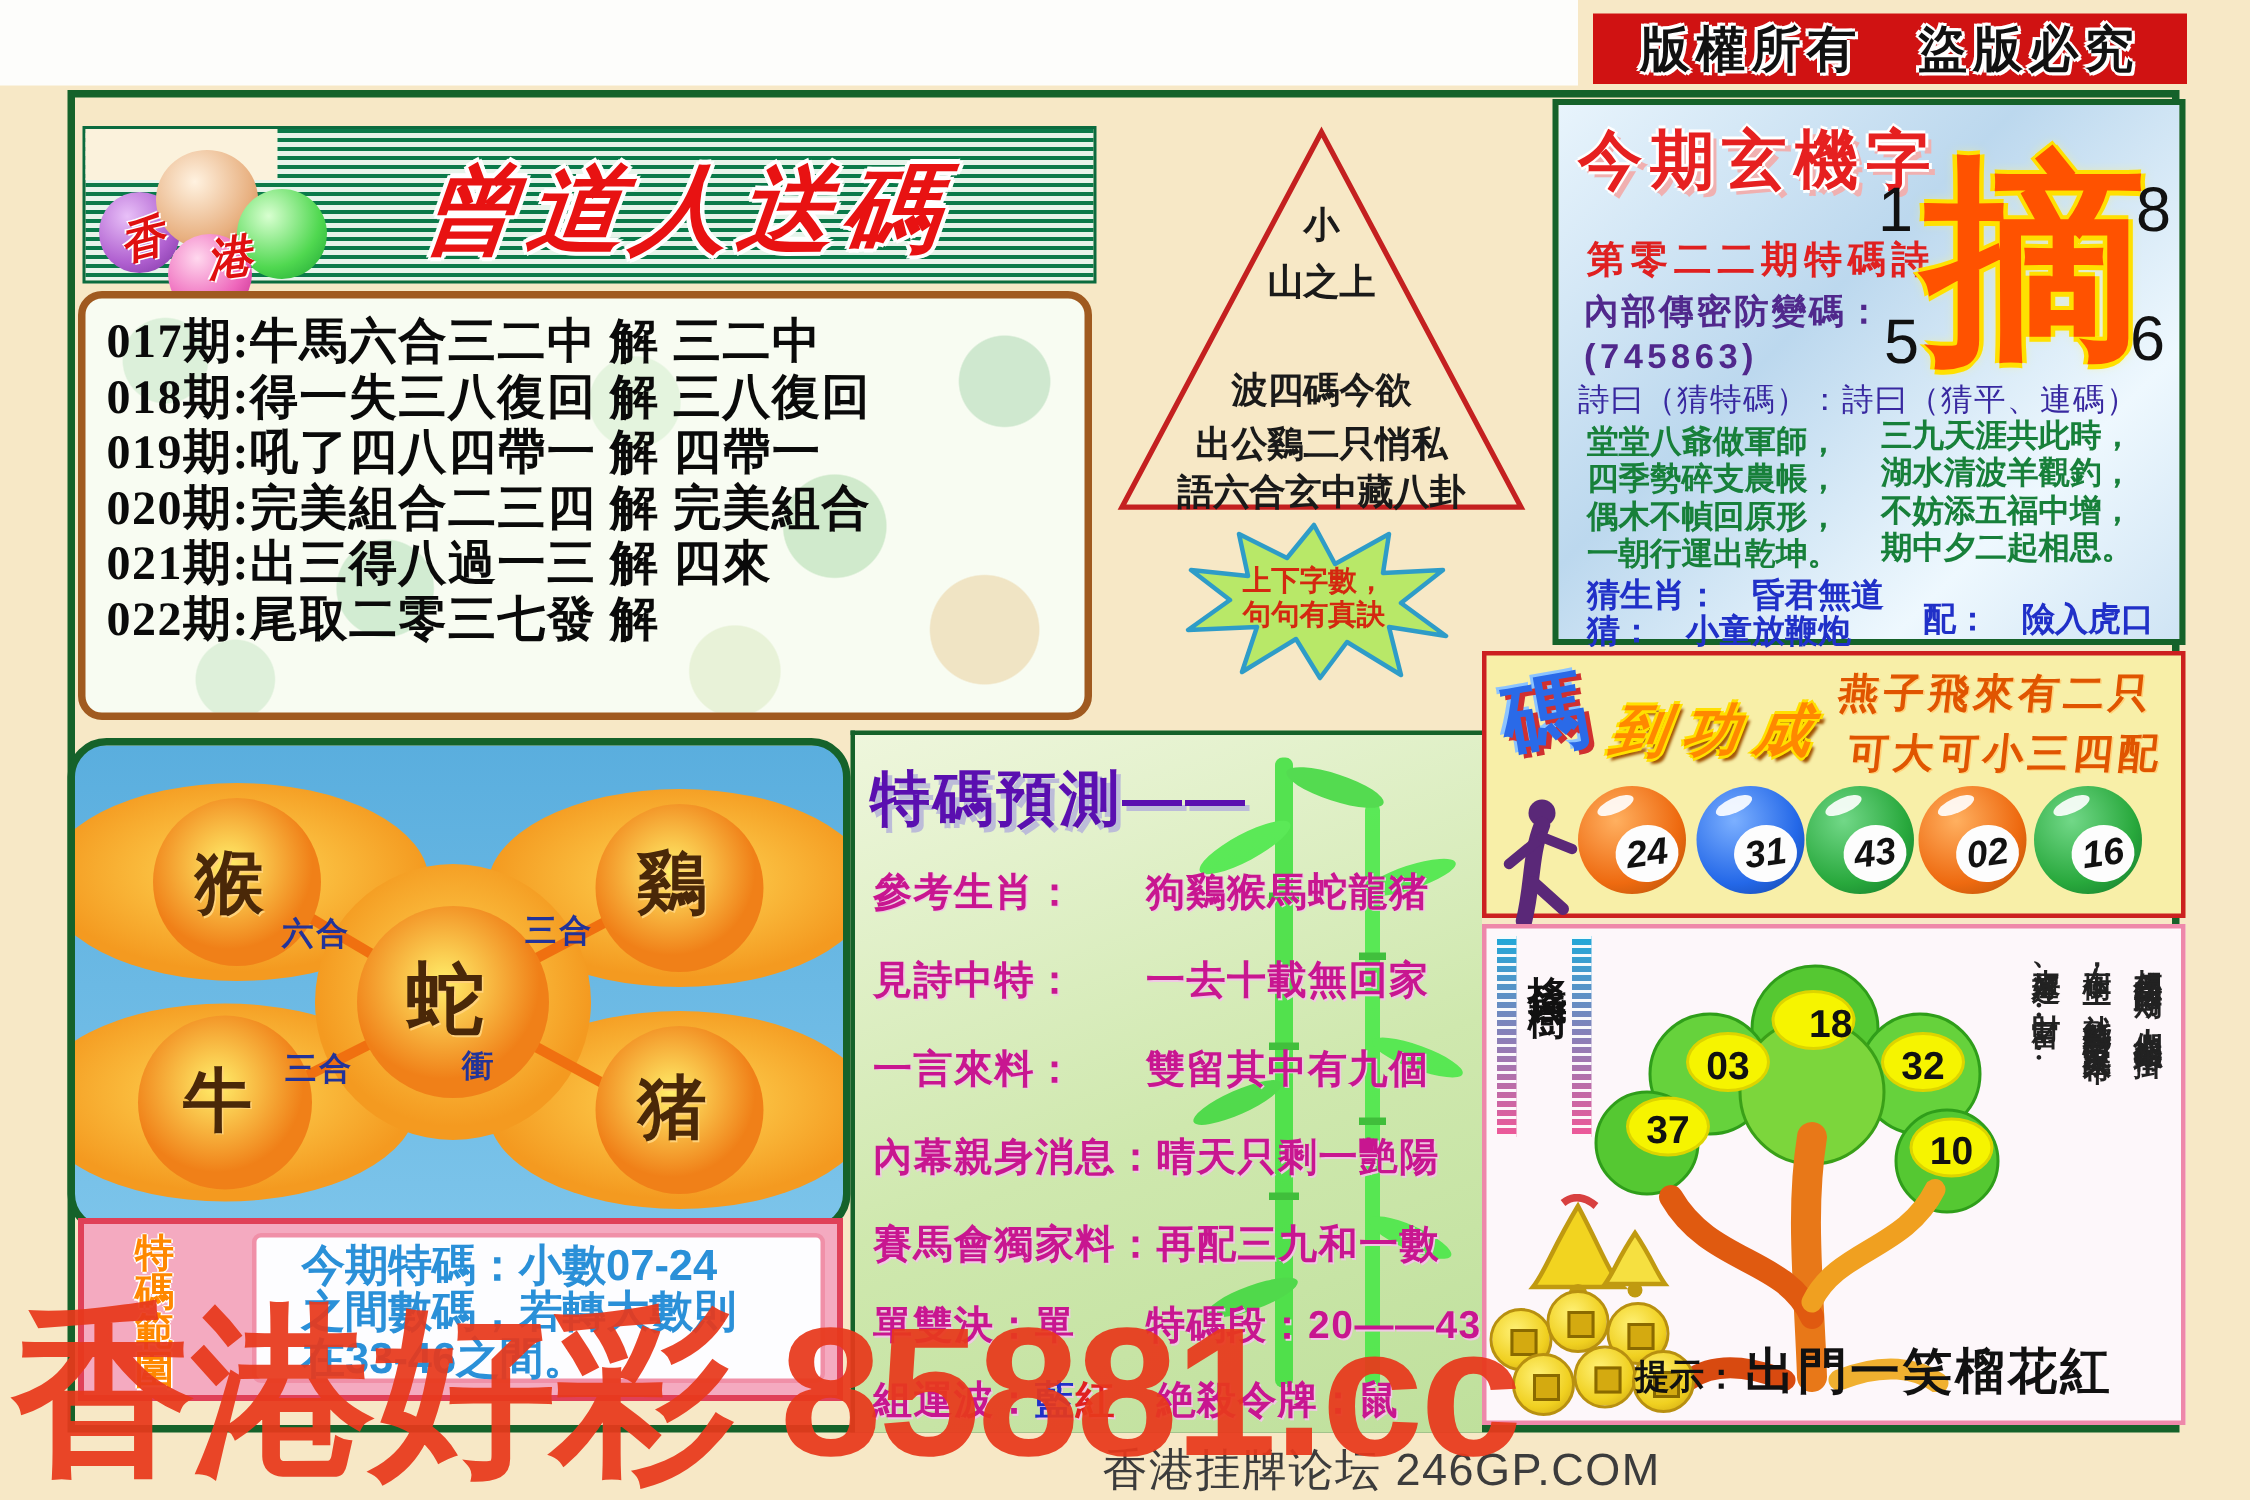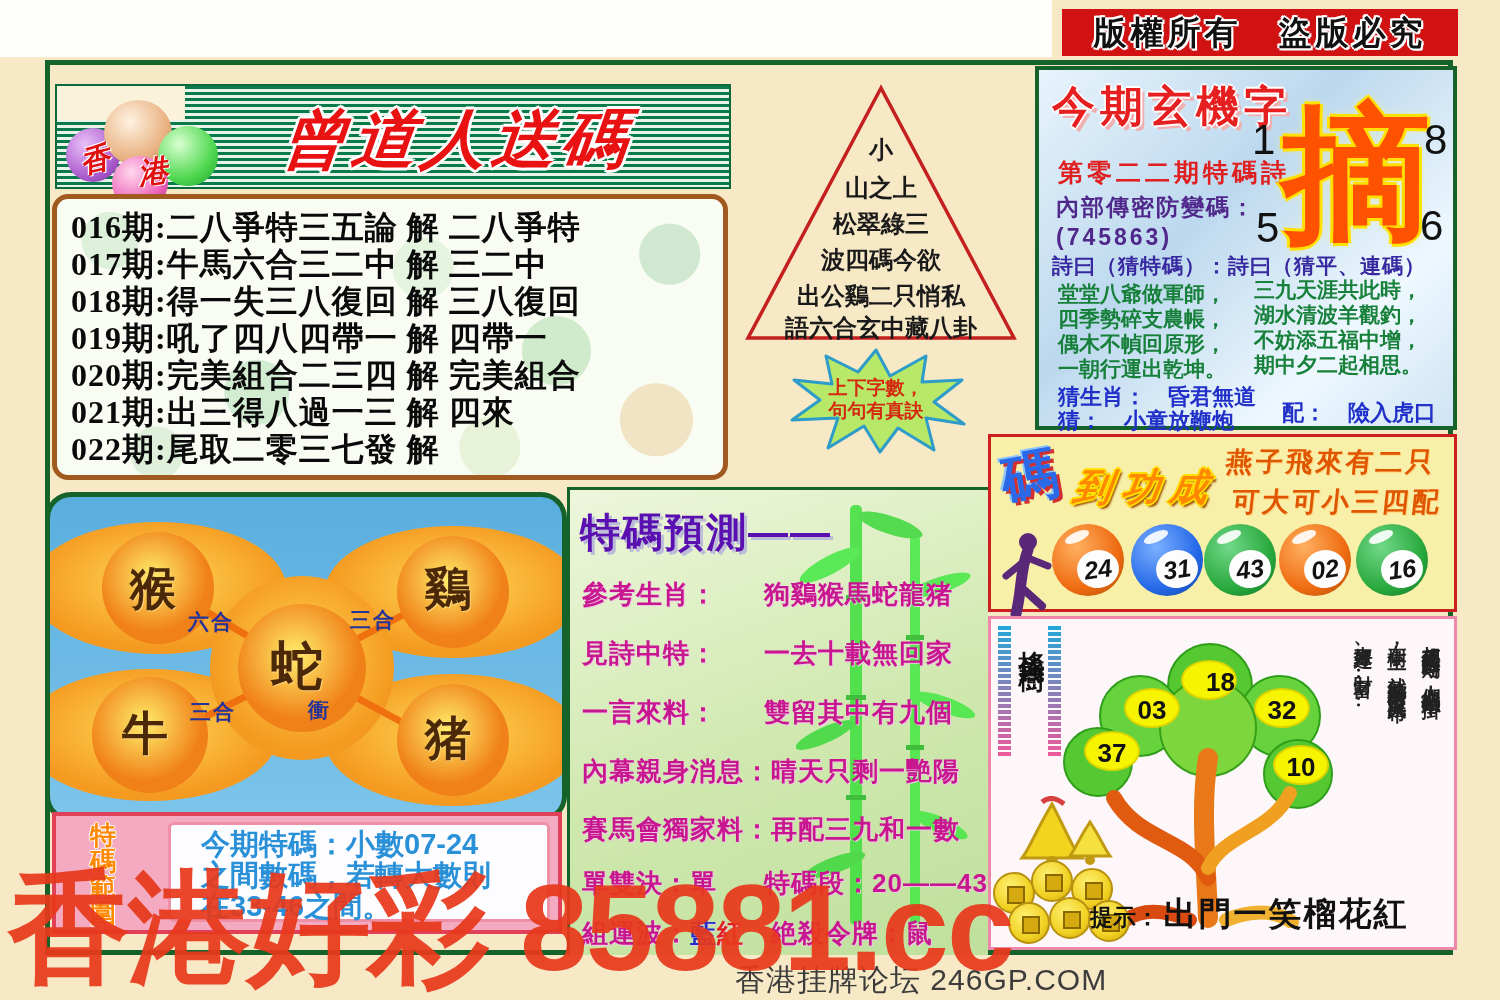--- a/index.html
+++ b/index.html
@@ -72,21 +72,21 @@
   #mystery-title{left:1052px;top:78px;font-size:43px;font-weight:900;color:#e62020;letter-spacing:5px;
     text-shadow:-2px 0 #fff,2px 0 #fff,0 -2px #fff,0 2px #fff,4px 4px 0 #f0b0b0;}
   #mystery-poem-label{left:1058px;top:156px;font-size:25px;font-weight:bold;color:#e02020;letter-spacing:4px;}
   #mystery-code-label{left:1056px;top:192px;font-size:23px;font-weight:bold;color:#50288c;letter-spacing:2px;}
   #mystery-code-value{left:1056px;top:224px;font-size:23px;font-weight:bold;color:#50288c;letter-spacing:3px;}
   #mystery-char{left:1282px;top:100px;font-size:148px;font-weight:900;color:#ff5200;line-height:150px;
     text-shadow:-3px 0 #ffe000,3px 0 #ffe000,0 -3px #ffe000,0 3px #ffe000,0 0 8px #fff27a;}
   .corner-num{font-size:42px;color:#111;font-weight:400;}
   #num-tl{left:1252px;top:116px;} #num-tr{left:1424px;top:116px;}
   #num-bl{left:1256px;top:204px;} #num-br{left:1420px;top:202px;}
-  #verse-heading{left:1052px;top:252px;font-size:21px;font-weight:bold;color:#3828a0;letter-spacing:1px;}
+  #verse-heading{left:1052px;top:252px;font-size:21px;font-weight:normal;color:#3828a0;letter-spacing:1px;}
   .poem-col{line-height:25px;font-size:21px;font-weight:bold;color:#17803a;white-space:nowrap;}
   #poem-left{left:1058px;top:282px;} #poem-right{left:1254px;top:278px;}
   .blue-line{font-size:22px;font-weight:bold;color:#2030c8;}
   #guess-zodiac{left:1058px;top:382px;} #guess-line{left:1058px;top:406px;}
   #pair-line{left:1282px;top:398px;}
 
   
   #success-panel{left:988px;top:434px;width:469px;height:178px;box-sizing:border-box;
     border:3px solid #cc2020;background:#f8efa8;}
   #graffiti-char{left:1002px;top:440px;font-size:56px;font-weight:900;color:#2a6ae8;transform:rotate(-10deg);
@@ -192,36 +192,34 @@
 <div class="abs" id="masthead-notch"></div>
 <div class="abs logo-ball" id="ball-purple"></div>
 <div class="abs logo-ball" id="ball-tan"></div>
 <div class="abs logo-ball" id="ball-green"></div>
 <div class="abs logo-ball" id="ball-pink"></div>
 <span class="abs logo-char" id="logo-char-1">香</span>
 <span class="abs logo-char" id="logo-char-2">港</span>
 <div class="abs" id="masthead-title">曾道人送碼</div>
 
 <div class="abs serif" id="period-list">
-  <div class="period-row">016期:二八爭特三五論 解 二八爭特</div>
   <div class="period-row">017期:牛馬六合三二中 解 三二中</div>
   <div class="period-row">018期:得一失三八復回 解 三八復回</div>
   <div class="period-row">019期:吼了四八四帶一 解 四帶一</div>
   <div class="period-row">020期:完美組合二三四 解 完美組合</div>
   <div class="period-row">021期:出三得八過一三 解 四來</div>
   <div class="period-row">022期:尾取二零三七發 解</div>
 </div>
 
 <div class="abs" id="triangle">
   <svg width="278" height="262">
     <polygon points="139,6 6,256 272,256" fill="none" stroke="#c42020" stroke-width="3.5"></polygon>
   </svg>
   <div class="tri-line serif" style="top:52px;">小</div>
   <div class="tri-line serif" style="top:90px;">山之上</div>
-  <div class="tri-line serif" style="top:126px;">松翠綠三</div>
   <div class="tri-line serif" style="top:162px;">波四碼今欲</div>
   <div class="tri-line serif" style="top:198px;">出公鷄二只悄私</div>
   <div class="tri-line serif" style="top:230px;">語六合玄中藏八卦</div>
 </div>
 
 <div class="abs" id="starburst">
   <svg width="180" height="108">
     <polygon points="90,4 104,30 140,10 136,36 176,34 148,56 178,78 140,72 148,104 112,82 94,106 78,80 42,102 52,72 6,74 34,54 8,34 46,38 40,10 72,26" fill="#b8e868" stroke="#2e9cc8" stroke-width="3" stroke-linejoin="round"></polygon>
   </svg>
   <div class="star-text">

